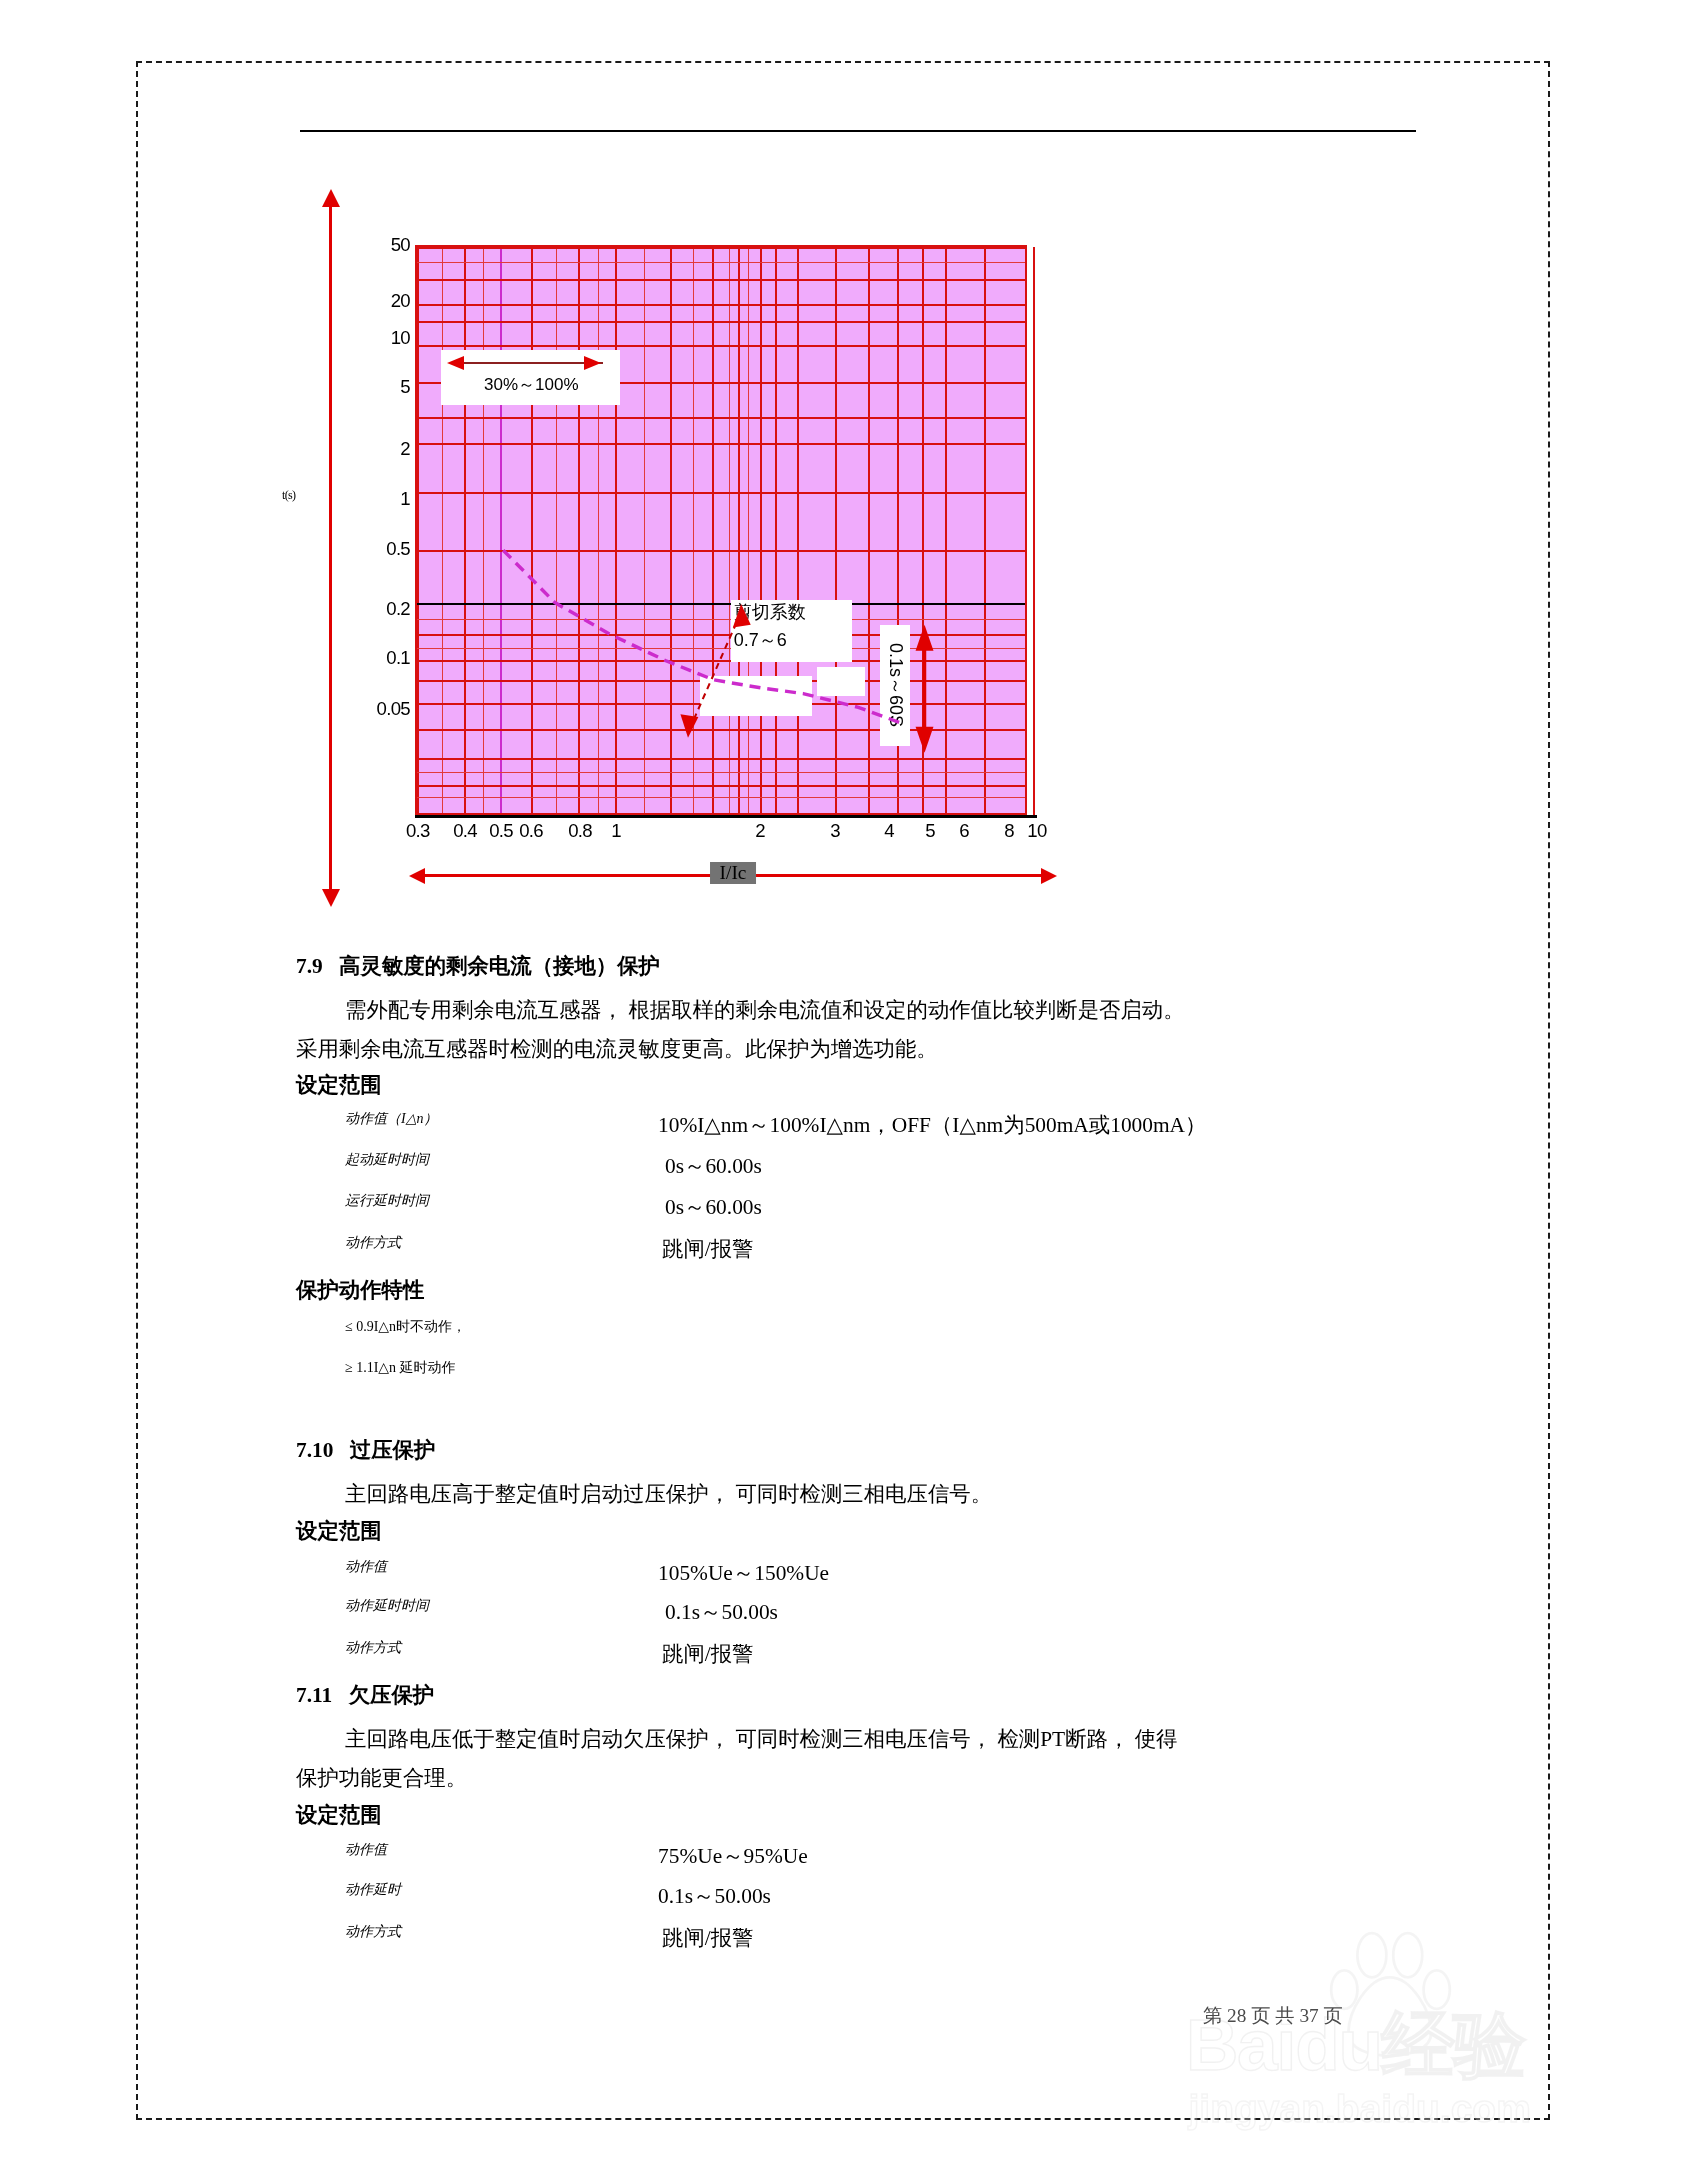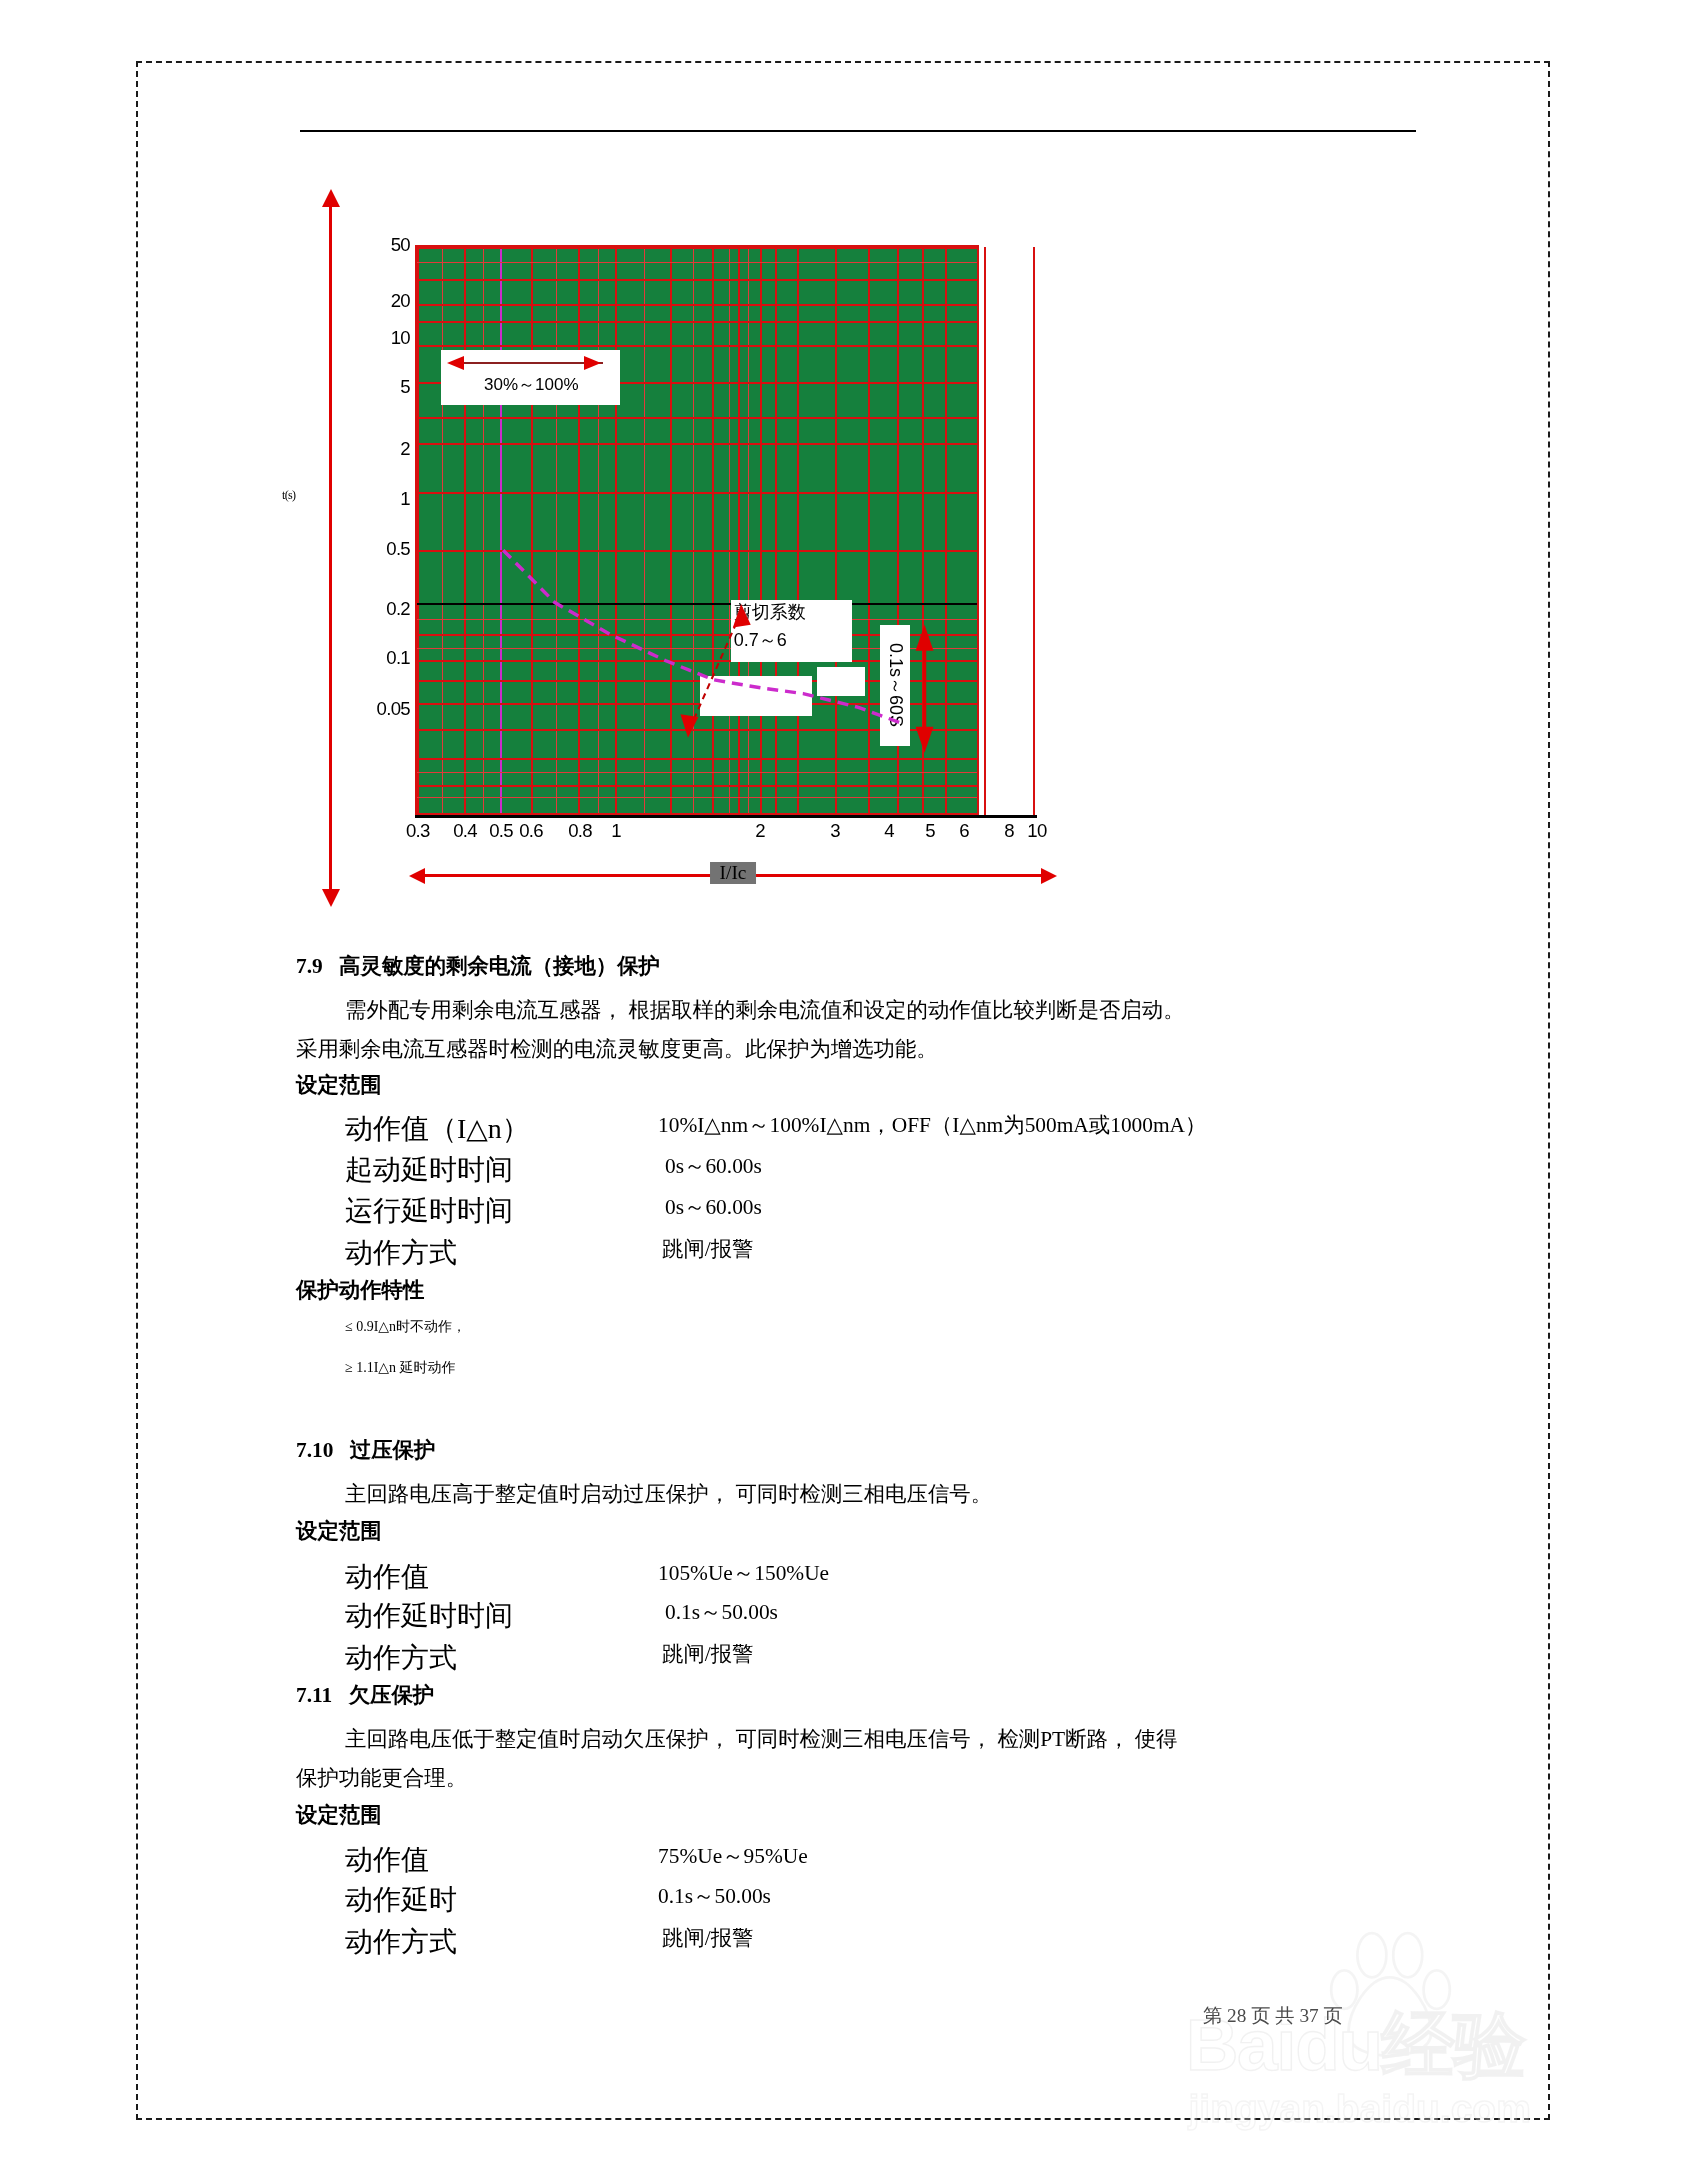--- a/index.html
+++ b/index.html
@@ -115,25 +115,25 @@
     left: 52px;
     top: 0;
     width: 69px;
     height: 703px;
   }
 
   .grid {
     position: absolute;
     left: 126px;
     top: 45px;
-    width: 564px;
+    width: 612px;
     height: 572px;
     border: 2.8px solid #d81010;
     box-sizing: border-box;
-    background: #15803d;
+    background: #f0abfc;
     text-decoration: underline;
   }
   .gl-v {
     position: absolute;
     top: 0;
     bottom: 0;
     width: 2.1px;
     background: #d81010;
   }
   .gl-v.minor { width: 1.4px; background: #e23a3a; }
@@ -353,23 +353,24 @@
   }
   .para {
     position: absolute;
     font-size: 21.4px;
     font-family: "Liberation Serif", serif;
     line-height: 39px;
     white-space: nowrap;
   }
   .prow-label {
     position: absolute;
-    font-size: 28px;
+    font-size: 14px;
     font-family: "Liberation Serif", serif;
     white-space: nowrap;
+    font-style: italic;
   }
   .prow-value {
     position: absolute;
     font-size: 21.4px;
     font-family: "Liberation Serif", serif;
     white-space: nowrap;
   }
   .char-line {
     position: absolute;
     font-size: 14px;

